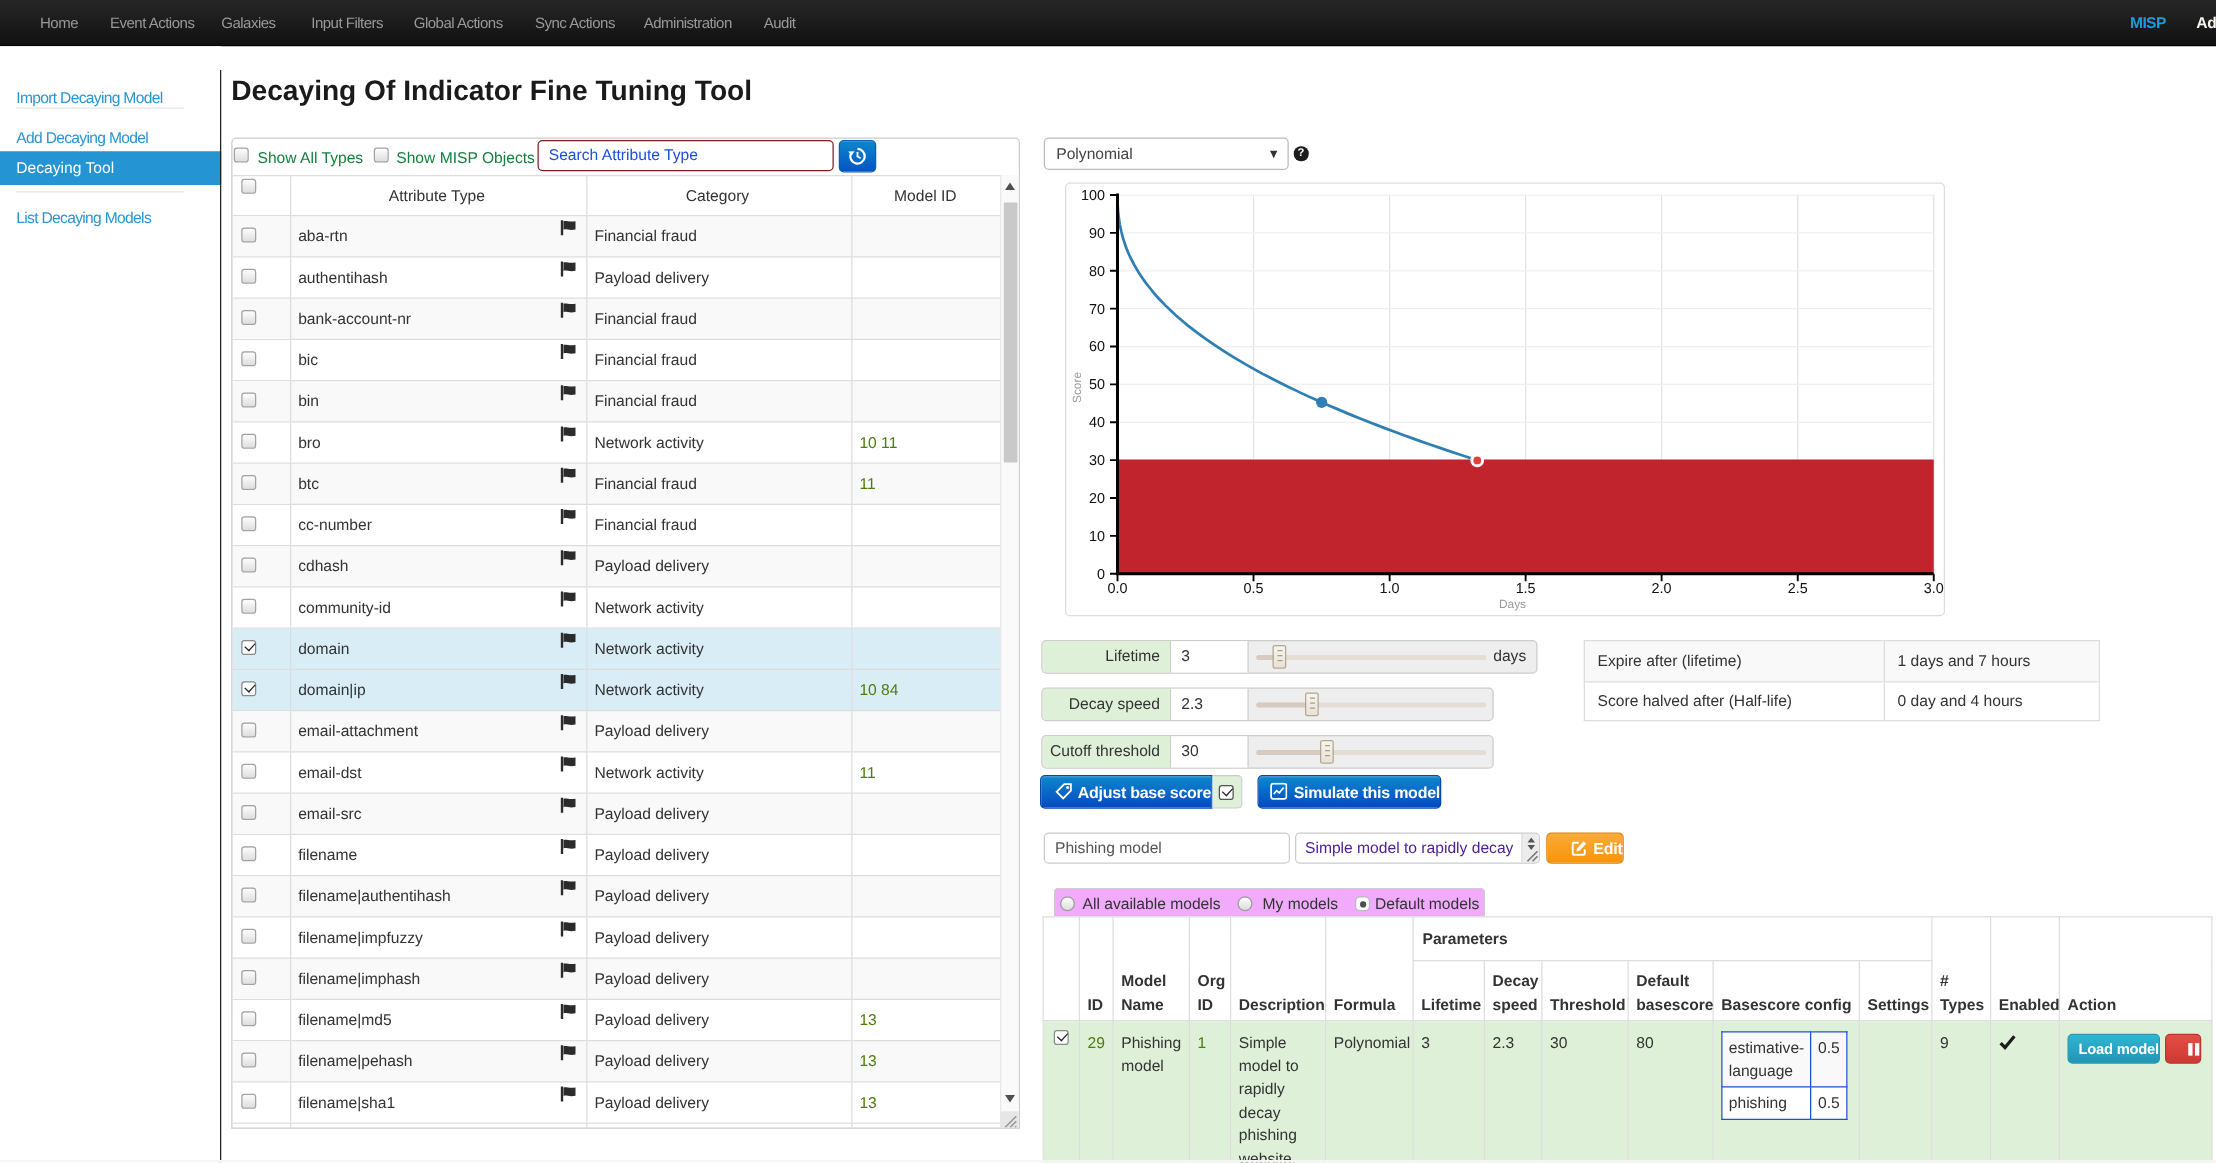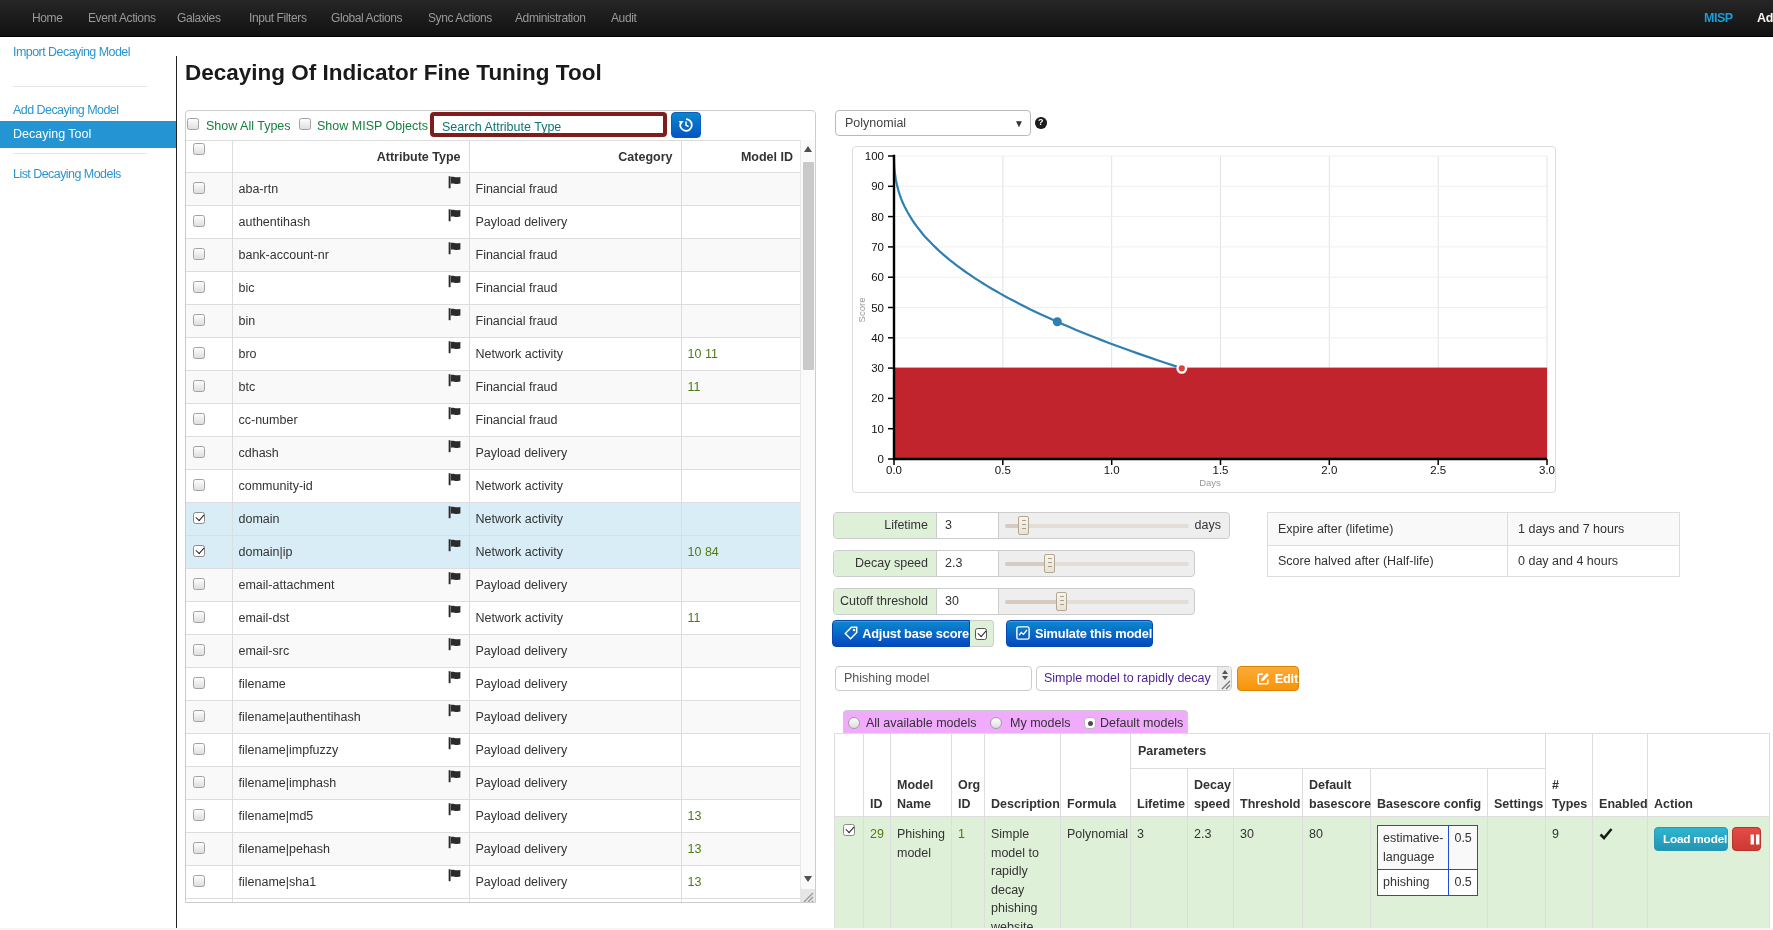--- a/index.html
+++ b/index.html
@@ -26,27 +26,27 @@
 .cb { position:absolute; width:12px; height:12px; border:1px solid #a2a2a2; border-radius:2.5px; background:linear-gradient(#fdfdfd,#dedede); }
 .cb.on { background:#fdfdfd; border-color:#8a8a8a; }
 .cb.on::after { content:""; position:absolute; left:1.5px; top:1px; width:7px; height:4px; border-left:1.9px solid #262626; border-bottom:1.9px solid #262626; transform:rotate(-48deg); }
 .radio { position:absolute; width:12px; height:12px; border:1px solid #9e9e9e; border-radius:50%; background:linear-gradient(#fdfdfd,#ddd); }
 .radio.sel::after { content:""; position:absolute; left:2.5px; top:2.5px; width:5px; height:5px; border-radius:50%; background:#4d4d4d; }
 
 
 #panel { position:absolute; left:185px; top:110px; width:631px; height:793px; border:1px solid #ccc; border-radius:4px 4px 0 0; background:#fff; overflow:hidden; }
 #panel .toolbar { position:absolute; left:0; top:0; width:100%; height:29px; }
 .lbl { font-size:12.5px; color:#15803d; }
-#search { position:absolute; left:244px; top:1px; width:237px; height:25px; border:4px solid #7f1d1d; border-radius:4px; color:#0f766e; font-size:12.5px; line-height:23px; padding-left:8px; background:#fff; }
+#search { position:absolute; left:244px; top:1px; width:237px; height:25px; border:1px solid #7f1d1d; border-radius:4px; color:#1d4ed8; font-size:12.5px; line-height:23px; padding-left:8px; background:#fff; }
 #refreshbtn { position:absolute; left:485px; top:1px; width:30px; height:26px; border-radius:4px; background:linear-gradient(#0b87cc,#0454c3); border:1px solid #0a5fbd; }
 
 
 #attrtbl { position:absolute; left:0px; top:29px; width:615px; border-collapse:collapse; table-layout:fixed; font-size:12.5px; }
 #attrtbl th, #attrtbl td { border:1px solid #ddd; padding:0 8px 0 6px; height:33px; vertical-align:middle; }
-#attrtbl th { height:32px; font-weight:bold; text-align:right; }
+#attrtbl th { height:32px; font-weight:normal; text-align:center; }
 #attrtbl tr.odd td { background:#f9f9f9; }
 #attrtbl tr.hl td { background:#d9edf7; }
 #attrtbl td:first-child, #attrtbl th:first-child { border-left:none; }
 #attrtbl td:last-child, #attrtbl th:last-child { border-right:none; }
 .cbc { position:relative; }
 .cbc .cb { left:7px; top:50%; margin-top:-7px; }
 .flag { float:right; margin-top:-7px; }
 
 
 #sbar { position:absolute; right:0; top:29px; width:15px; height:749px; background:#fafafa; border-left:1px solid #e8e8e8; }
@@ -102,21 +102,21 @@
   <span class="item" style="left:249px;">Input Filters</span>
   <span class="item" style="left:331px;">Global Actions</span>
   <span class="item" style="left:428px;">Sync Actions</span>
   <span class="item" style="left:515px;">Administration</span>
   <span class="item" style="left:611px;">Audit</span>
   <span class="item misp" style="left:1704px;">MISP</span>
   <span class="item org" style="left:1757px;">Adm</span>
 </div>
 
 <div id="sidebar">
-  <span class="lnk" style="top:8px;">Import Decaying Model</span>
+  <span class="lnk" style="top:34px;">Import Decaying Model</span>
   <hr style="top:49px;">
   <span class="lnk" style="top:66px;">Add Decaying Model</span>
   <div class="active">Decaying Tool</div>
   <hr style="top:116px;">
   <span class="lnk" style="top:130px;">List Decaying Models</span>
 </div>
 <div id="sideborder"></div>
 
 <div class="abs" style="left:185px; top:60px; font-size:22.5px; font-weight:bold; color:#1a1a1a;">Decaying Of Indicator Fine Tuning Tool</div>
 

